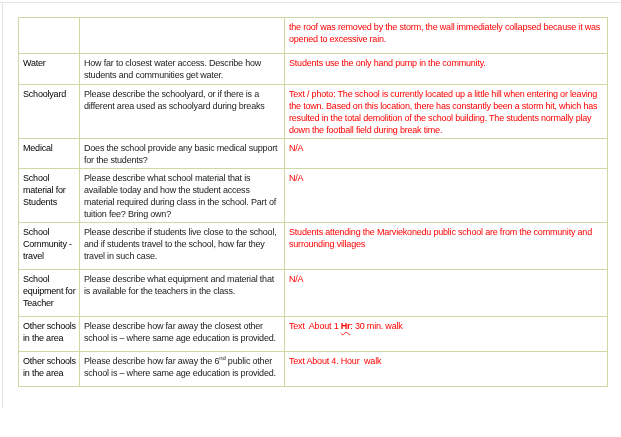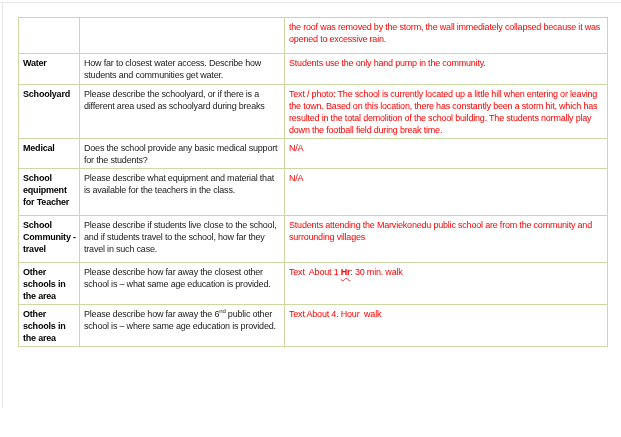--- a/index.html
+++ b/index.html
@@ -24,21 +24,21 @@
   col.c2{width:205px;}
   col.c3{width:323px;}
   td{
     border:1px solid var(--border-color);
     vertical-align:top;
     padding:3px 5px 2px 4px;
     font-size:9px;line-height:12px;letter-spacing:-0.2px;
     color:var(--desc-color);
     overflow:hidden;
   }
-  td.label{font-weight:bold;color:var(--label-color);padding-right:2px;}
+  td.label{font-weight:normal;color:var(--label-color);padding-right:2px;}
   td.answer{color:var(--answer-color);white-space:pre-wrap;}
   tr.h36{height:36px;padding-left:17px;} tr.h31{height:31px;} tr.h61{height:43px;}
   tr.h24{height:24px;} tr.h27{height:27px;} tr.h49{height:49px;}
   tr.h47{height:47px;} tr.h35{height:35px;}
   sup{font-size:6px;line-height:0;vertical-align:super;}
   .squiggle{
     text-decoration-line:underline;
     text-decoration-style:wavy;
     text-decoration-color:#ff2a2a;
     text-decoration-thickness:1px;
@@ -72,33 +72,38 @@
     <tr class="h61">
       <td class="label">Schoolyard</td>
       <td class="desc">Please describe the schoolyard, or if there is a different area used as schoolyard during breaks</td>
       <td class="answer">Text / photo: The school is currently located up a little hill when entering or leaving the town. Based on this location, there has constantly been a storm hit, which has resulted in the total demolition of the school building. The students normally play down the football field during break time.</td>
     </tr>
     <tr class="h27">
       <td class="label">Medical</td>
       <td class="desc">Does the school provide any basic medical support for the students?</td>
       <td class="answer">N/A</td>
     </tr>
-    <tr class="h47">
-      <td class="label">School equipment for Teacher</td>
-      <td class="desc">Please describe what equipment and material that is available for the teachers in the class.</td>
+    <tr class="h49">
+      <td class="label">School material for Students</td>
+      <td class="desc">Please describe what school material that is available today and how the student access material required during class in the school. Part of tuition fee? Bring own?</td>
       <td class="answer">N/A</td>
     </tr>
     <tr class="h47">
       <td class="label">School Community - travel</td>
       <td class="desc">Please describe if students live close to the school, and if students travel to the school, how far they travel in such case.</td>
       <td class="answer">Students attending the Marviekonedu public school are from the community and surrounding villages</td>
     </tr>
+    <tr class="h47">
+      <td class="label">School equipment for Teacher</td>
+      <td class="desc">Please describe what equipment and material that is available for the teachers in the class.</td>
+      <td class="answer">N/A</td>
+    </tr>
     <tr class="h35">
       <td class="label">Other schools in the area</td>
-      <td class="desc">Please describe how far away the closest other school is – what same age education is provided.</td>
+      <td class="desc">Please describe how far away the closest other school is – where same age education is provided.</td>
       <td class="answer"><span>Text  About 1 </span><span class="squiggle">Hr</span><span>: 30 min. walk</span></td>
     </tr>
     <tr class="h35">
       <td class="label">Other schools in the area</td>
       <td class="desc"><span>Please describe how far away the 6</span><sup>nd</sup><span> public other school is – where same age education is provided.</span></td>
       <td class="answer">Text About 4. Hour  walk</td>
     </tr>
   </tbody>
 </table>
 

